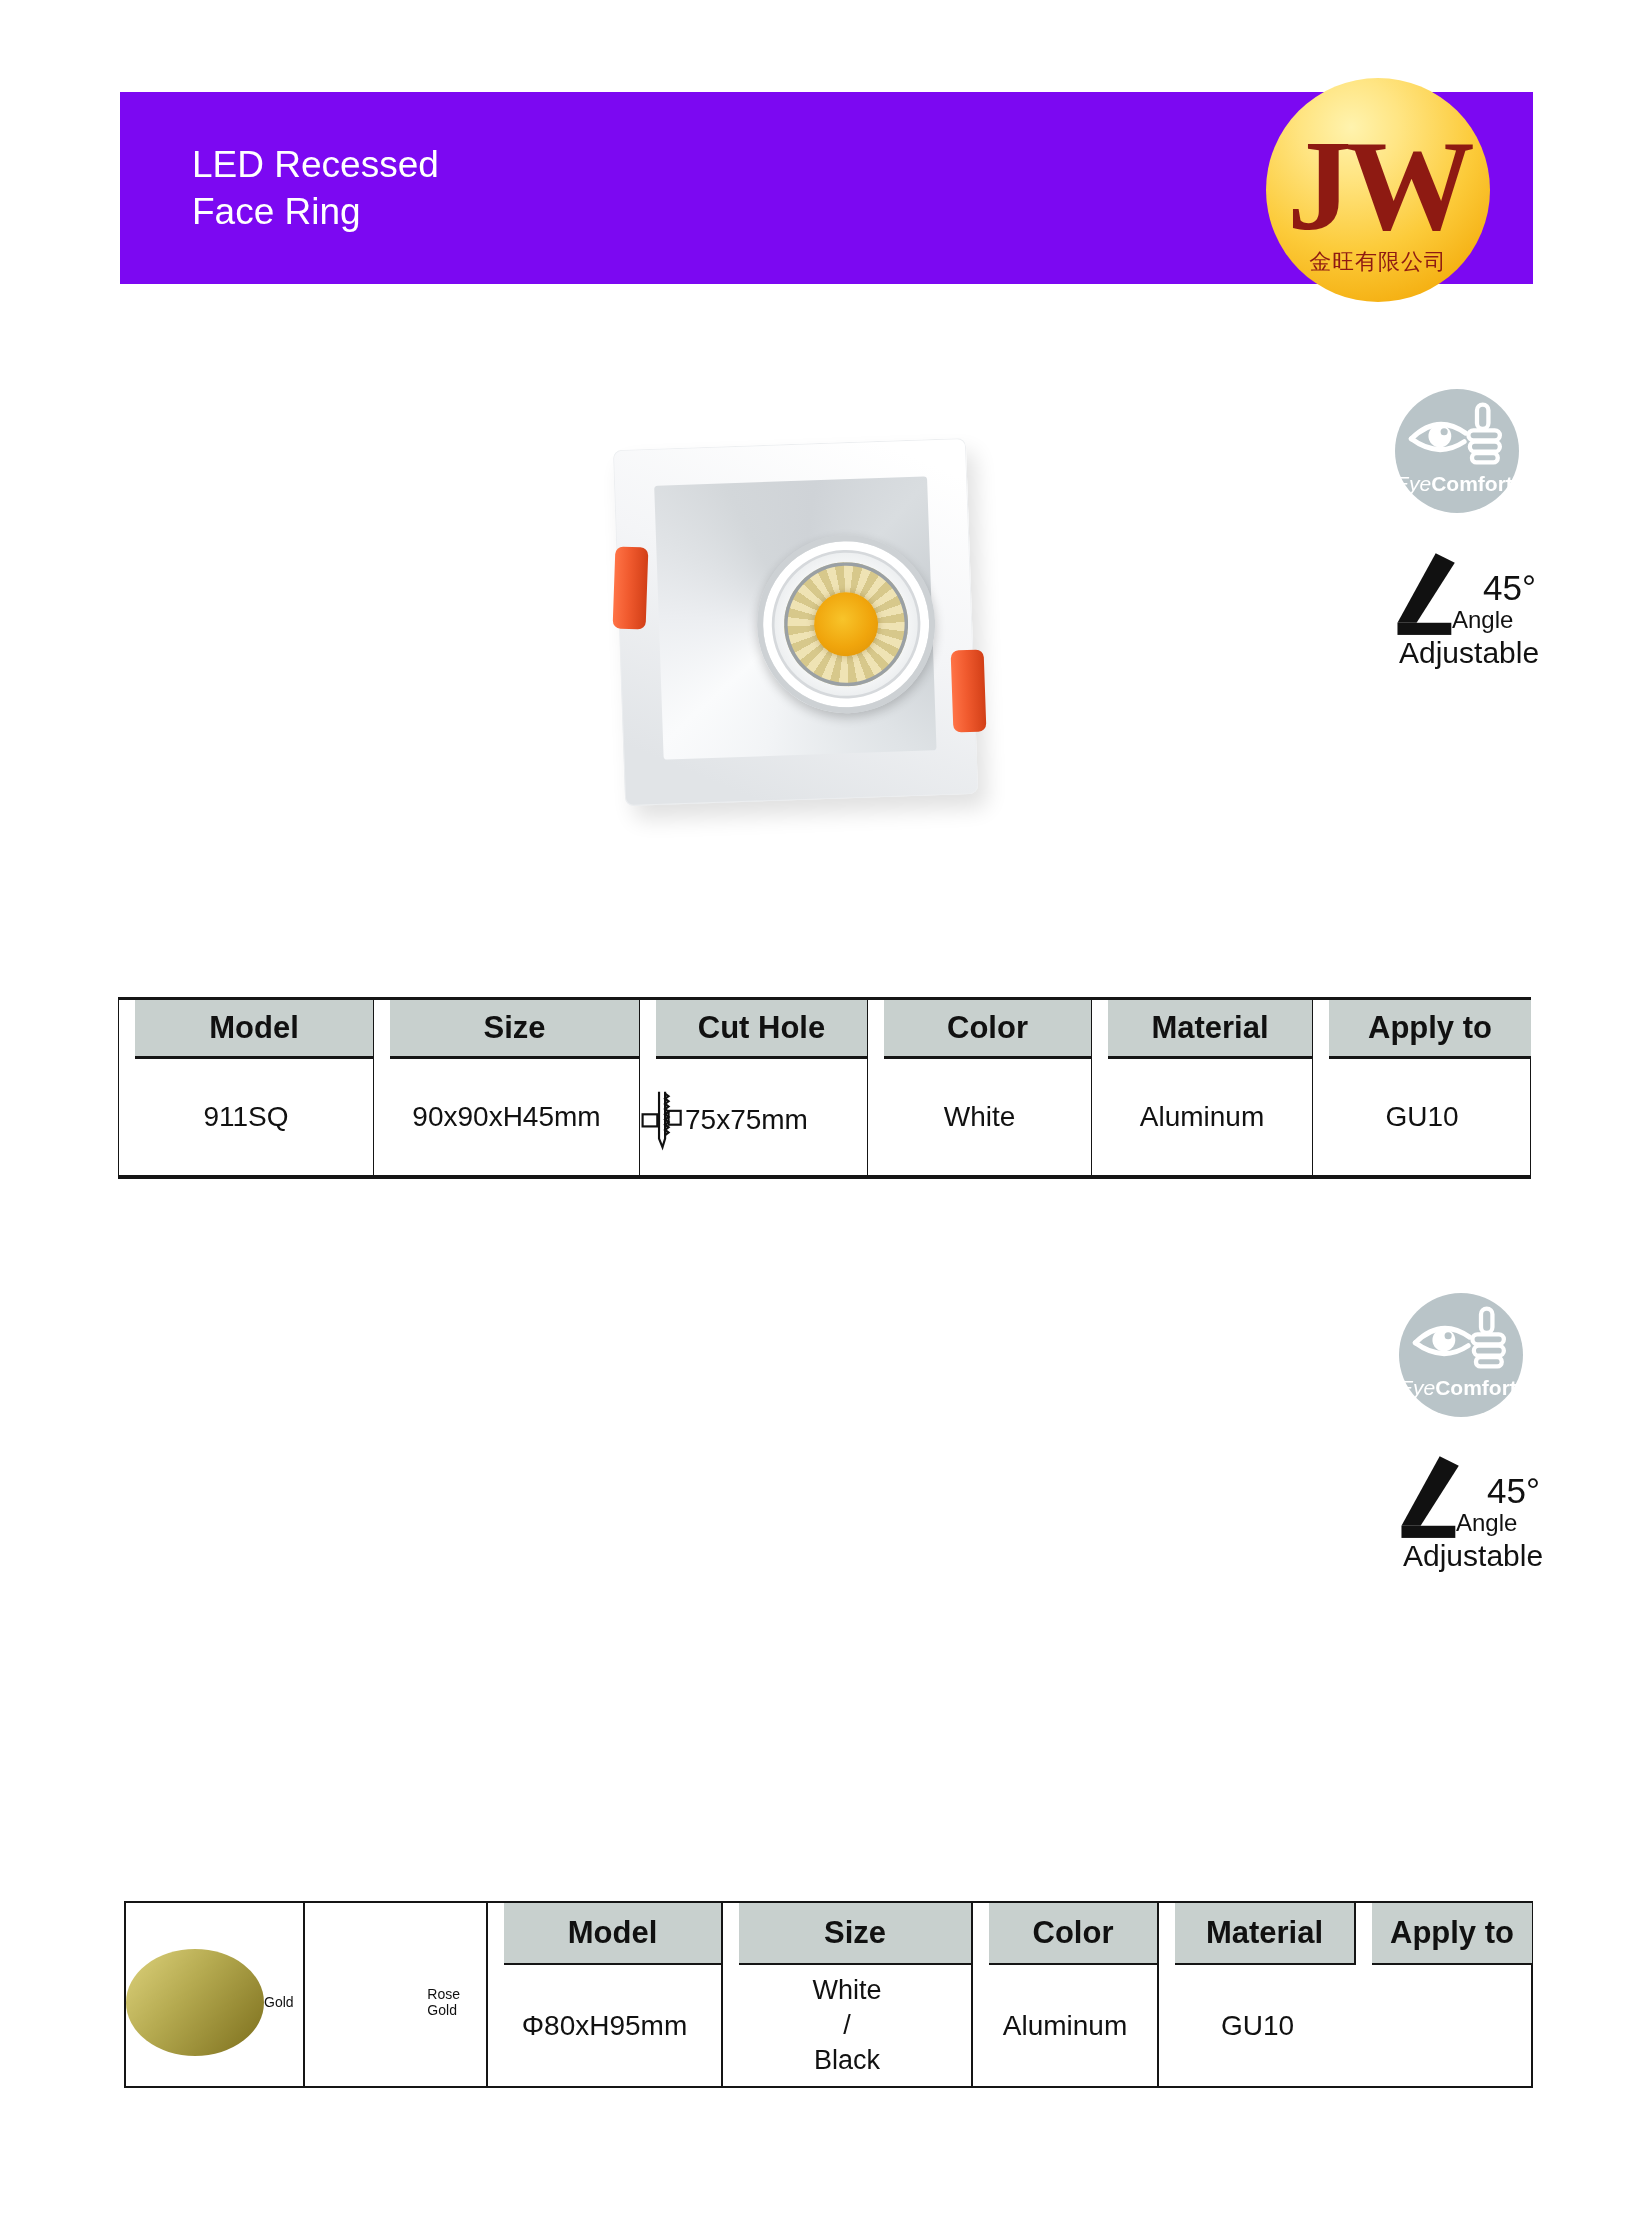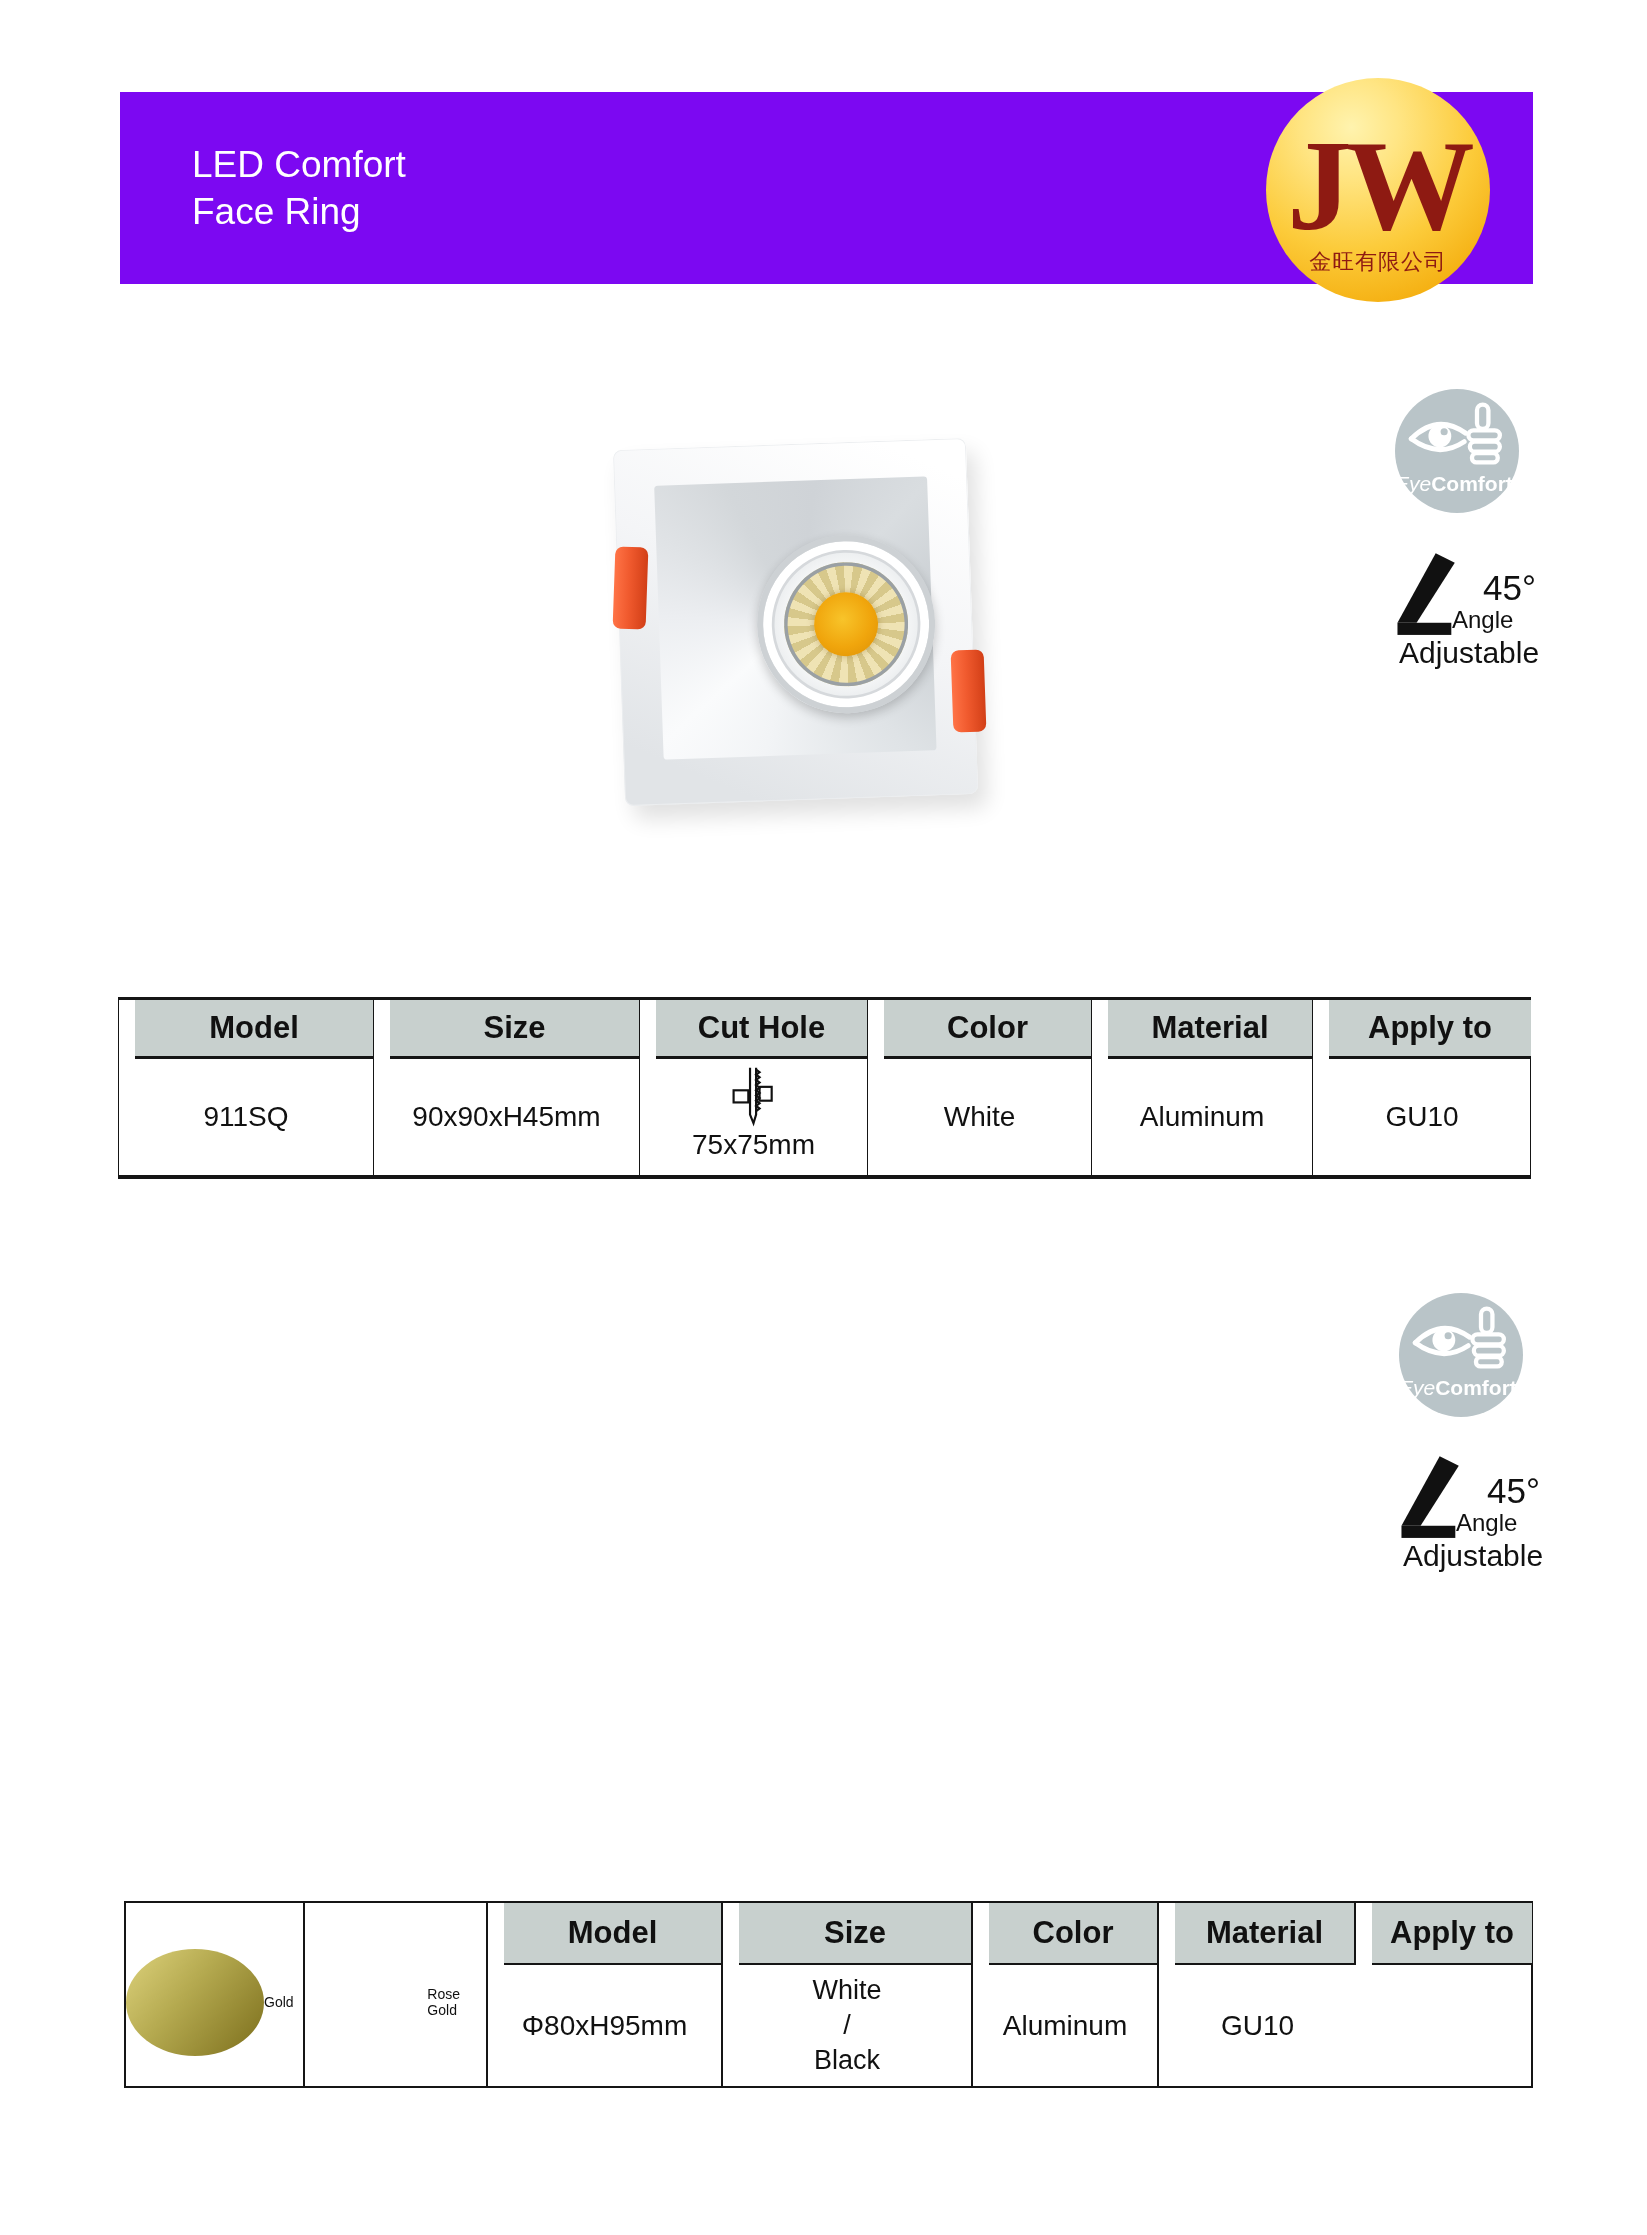--- a/index.html
+++ b/index.html
@@ -68,21 +68,21 @@
   .table2{left:124px;top:1901px;width:1405px;
           grid-template-columns:179px 183px 235px 250px 186px 197px 176px;
           grid-template-rows:62px 121px;
           border:2.6px solid #151515;}
   .th{background:var(--header-gray,#c8d0ce);display:flex;align-items:center;justify-content:center;
       font-weight:bold;font-size:31px;border-right:1.7px solid #151515;border-bottom:3.5px solid #151515;margin-left:16px;}
   .td{display:flex;align-items:center;justify-content:center;font-size:28px;border-right:1.7px solid #151515;}
   .table2 .th{border-right-width:2.6px;border-bottom-width:2.6px;}
   .table2 .td{border-right-width:2.6px;}
   .no-r{border-right:none !important;}
-  .cut-cell{flex-direction:column;justify-content:flex-start;padding-top:5.2px;}
+  .cut-cell{flex-direction:row;justify-content:flex-start;padding-top:5.2px;}
   .cut-cell .cut-label{margin-top:1.7px;}
   .color-multiline{flex-direction:column;line-height:35px;font-size:27px;}
 
   
   .swatch{grid-row:1/3;display:flex;align-items:center;
           justify-content:flex-start;border-right:2.6px solid #151515;padding-top:15.7px;}
   .ring{position:relative;width:138px;height:107px;border-radius:50%;}
   .ring-gold{background:linear-gradient(130deg,#d6cb74 8%,#b5aa50 42%,#877a26 88%);}
   .ring-rose{background:linear-gradient(130deg,#d log;}
   .ring-rose{background:linear-gradient(130deg,#d98f63 8%,#b96a3e 45%,#7e3d1d 88%);}
@@ -123,21 +123,21 @@
   .cyl-white .cyl-lens-core{left:30px;top:22px;width:42px;height:33px;
       background:radial-gradient(circle at 45% 40%,#ffffff,#dfe2e2 75%);box-shadow:0 0 0 2.6px #cfd3d3;}
 </style>
 </head>
 <body>
 
 <div id="page">
 
   <div class="banner">
     <div class="banner-title">
-      <div>LED Comfort</div>
+      <div>LED Recessed</div>
       <div>Face Ring</div>
     </div>
   </div>
 
   <div class="logo">
     <div class="logo-jw">JW</div>
     <div class="logo-cn">金旺有限公司</div>
   </div>
 
   <div class="sq-light">

